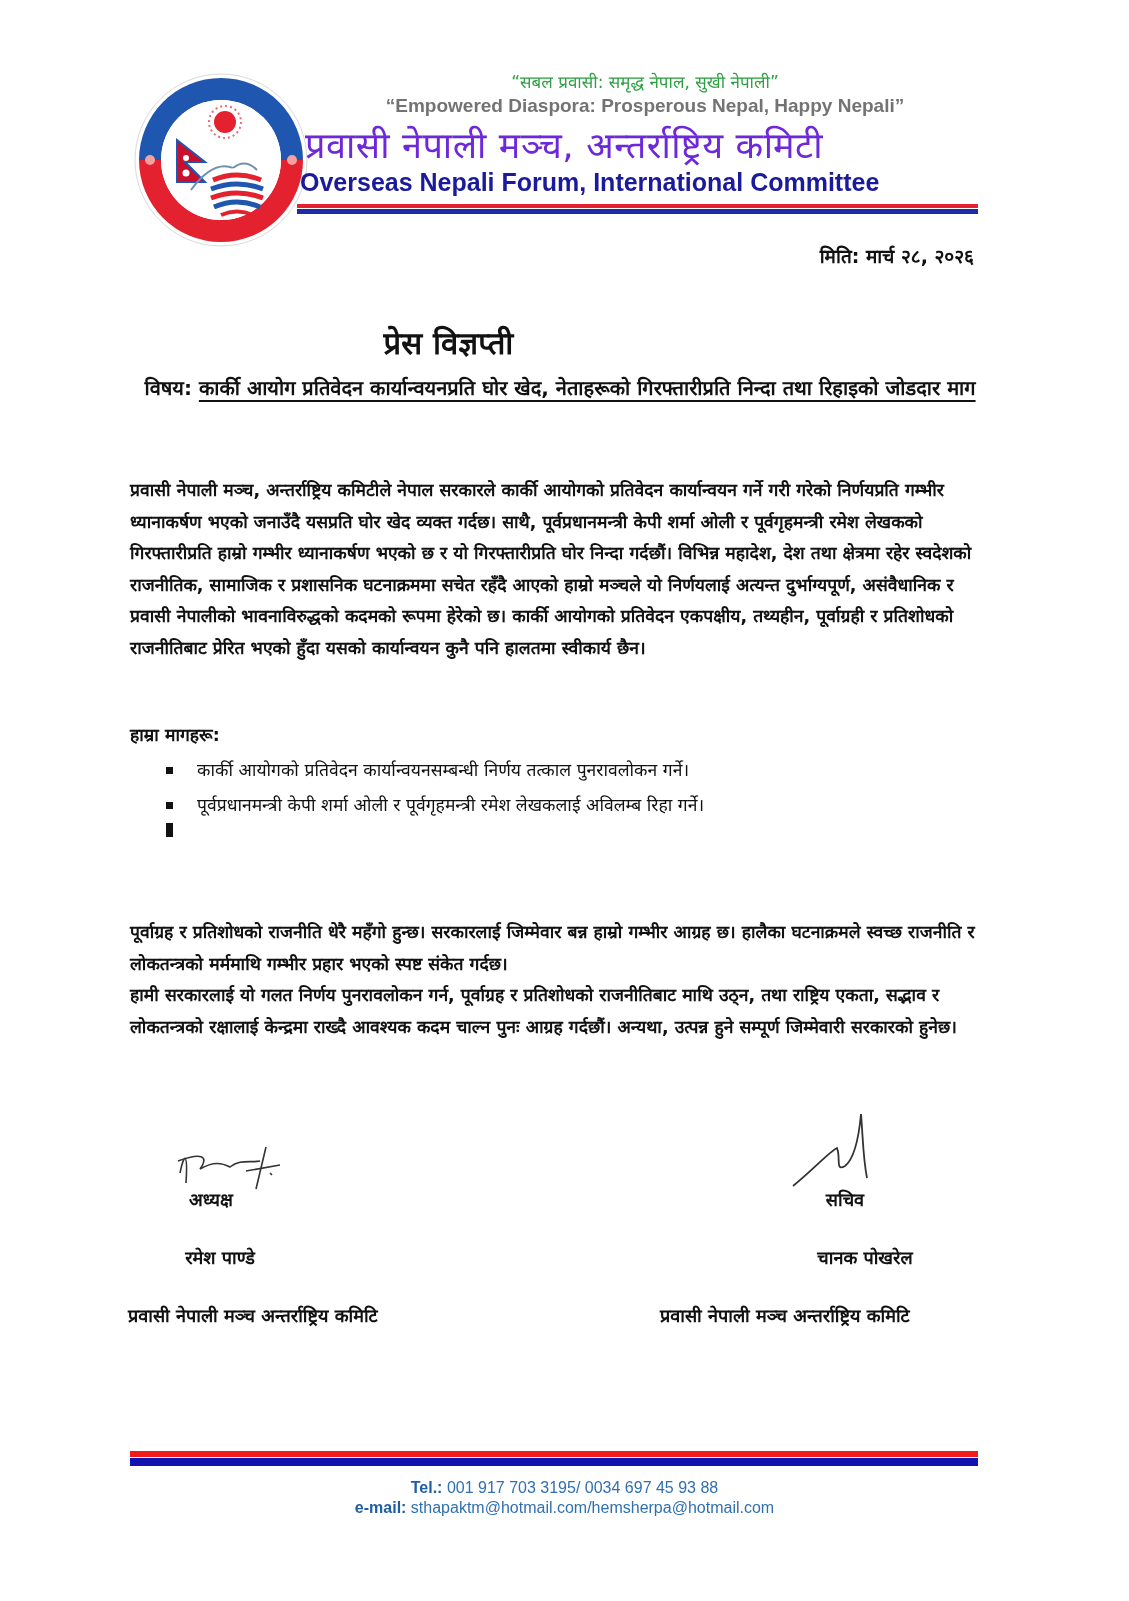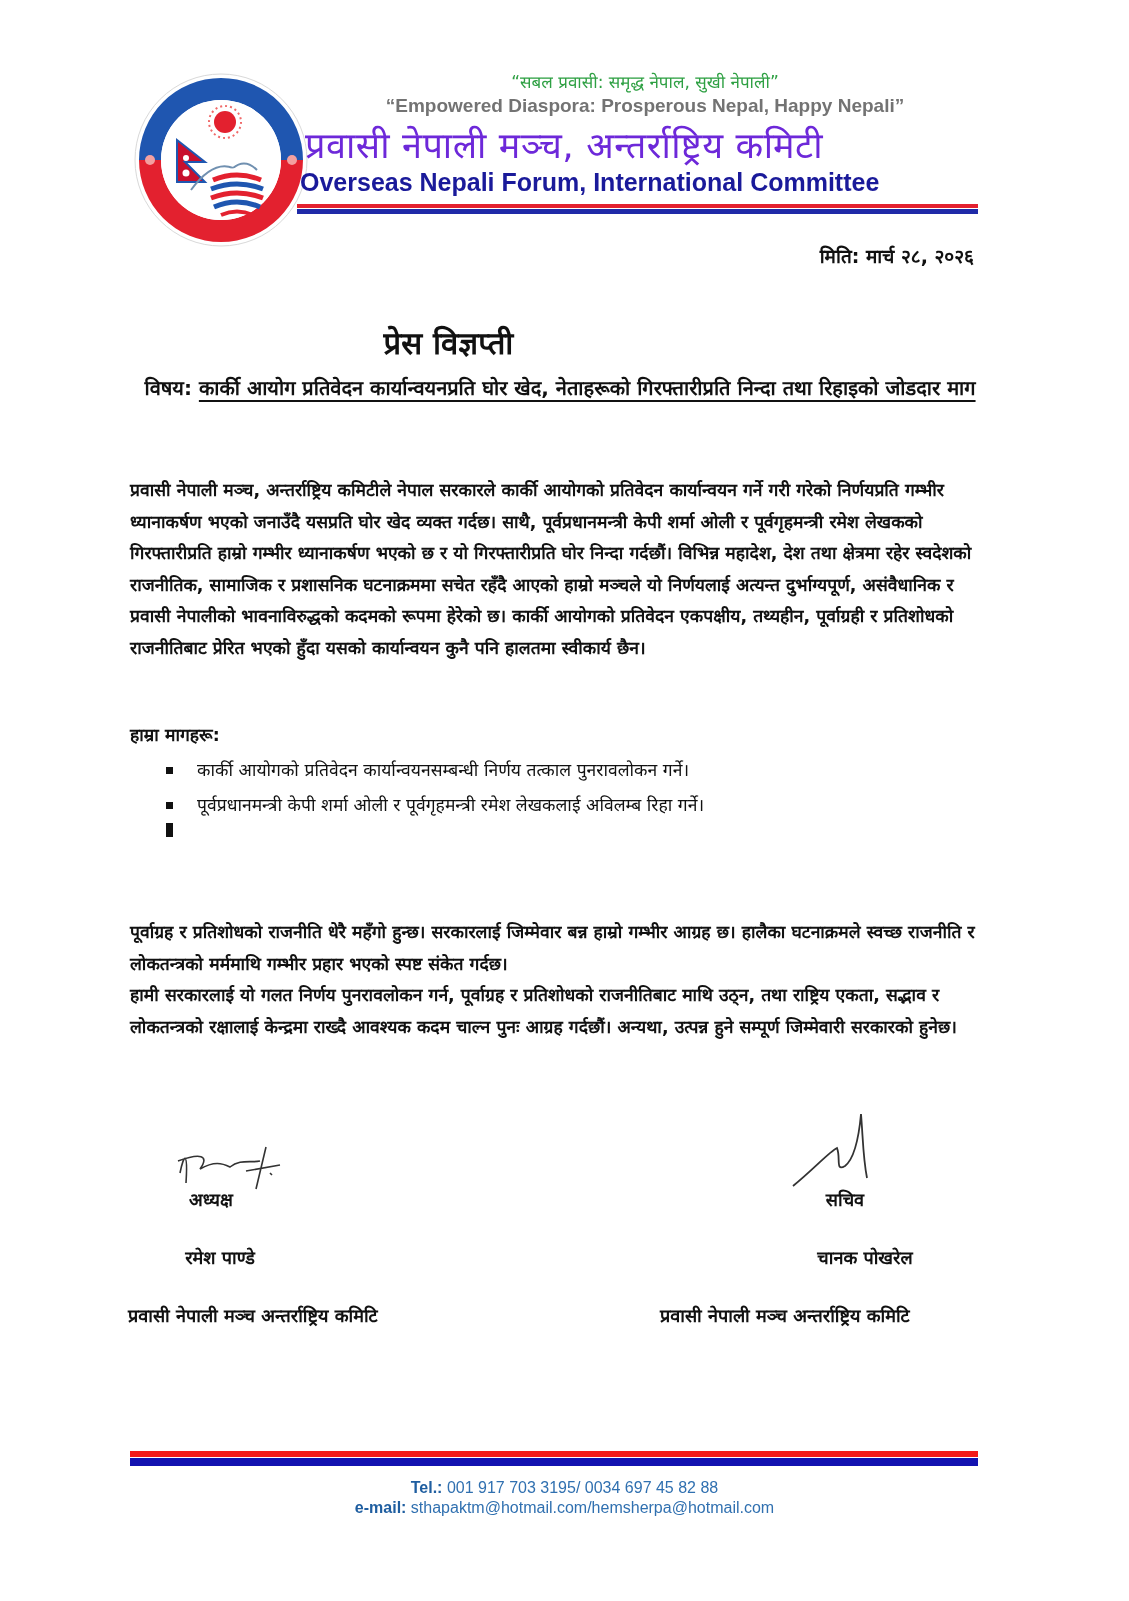--- a/index.html
+++ b/index.html
@@ -124,17 +124,17 @@
 <div class="abs sig role-left">अध्यक्ष</div>
 <div class="abs sig role-right">सचिव</div>
 <div class="abs sig name-left">रमेश पाण्डे</div>
 <div class="abs sig name-right">चानक पोखरेल</div>
 <div class="abs org-left">प्रवासी नेपाली मञ्च अन्तर्राष्ट्रिय कमिटि</div>
 <div class="abs org-right">प्रवासी नेपाली मञ्च अन्तर्राष्ट्रिय कमिटि</div>
 
 <div class="abs ftr-rule-red"></div>
 <div class="abs ftr-rule-blue"></div>
 <div class="abs contact tel">
-  <b>Tel.:</b><span> 001 917 703 3195/ 0034 697 45 82 88</span>
+  <b>Tel.:</b><span> 001 917 703 3195/ 0034 697 45 93 88</span>
 </div>
 <div class="abs contact email">
   <b>e-mail:</b><span> sthapaktm@hotmail.com/hemsherpa@hotmail.com</span>
 </div>
 
 </body></html>

